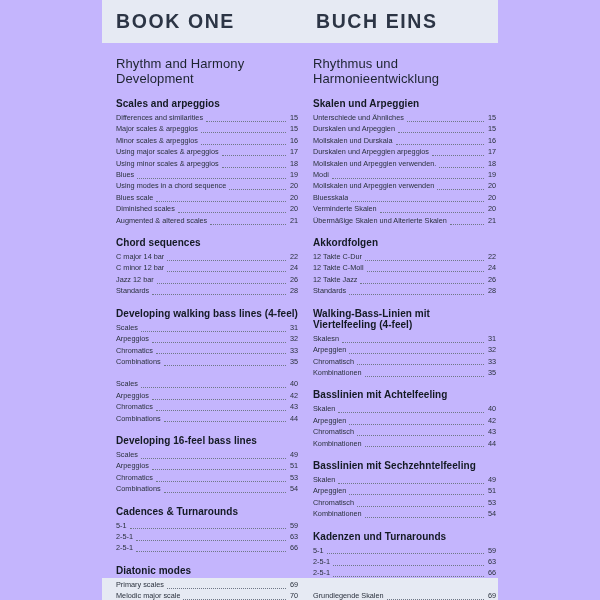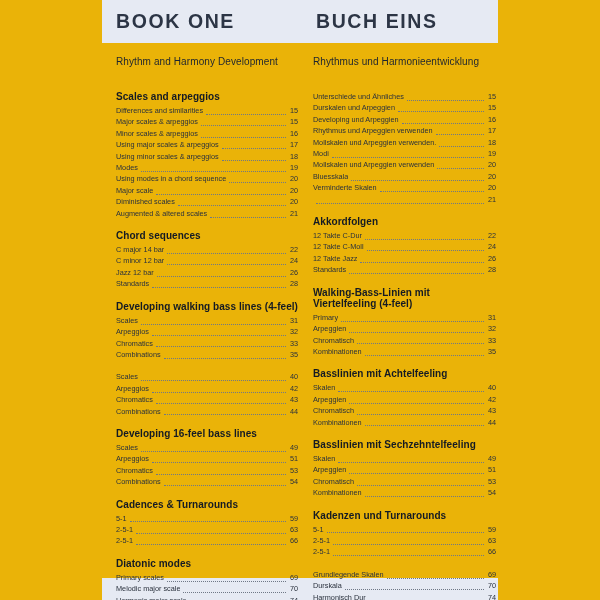--- a/index.html
+++ b/index.html
@@ -11,21 +11,21 @@
     height: 600px;
     background: #ffffff;
     font-family: "Liberation Sans", sans-serif;
     overflow: hidden;
     position: relative;
   }
 
   .page {
     position: absolute;
     inset: 0;
-    background: #eab308;
+    background: #c4b5fd;
   }
 
   
   .band {
     position: absolute;
     left: 102px;
     width: 396px;
     background: #e6eaf3;
   }
   .band-top {
@@ -61,24 +61,24 @@
     top: 56px;
     left: 116px;
     width: 380px;
     display: flex;
     gap: 15px;
   }
   .col { width: 182px; }
   .col.right { width: 183px; }
 
   .chapter-subtitle {
-    font-size: 10px;
+    font-size: 13px;
     color: #1d2430;
     font-weight: normal;
-    margin: 0 0 24px 0;
+    margin: 0 0 12px 0;
     letter-spacing: .1px;
   }
 
   .section { margin-bottom: 11px; }
 
   .section-heading {
     font-size: 10px;
     font-weight: bold;
     color: #141a24;
     margin: 0 0 3px 0;
@@ -145,31 +145,31 @@
               <span class="entry-label">Using major scales &amp; arpeggios</span>
               <span class="entry-dots"></span>
               <span class="entry-page">17</span>
             </div>
             <div class="entry">
               <span class="entry-label">Using minor scales &amp; arpeggios</span>
               <span class="entry-dots"></span>
               <span class="entry-page">18</span>
             </div>
             <div class="entry">
-              <span class="entry-label">Modes</span>
+              <span class="entry-label">Blues</span>
               <span class="entry-dots"></span>
               <span class="entry-page">19</span>
             </div>
             <div class="entry">
               <span class="entry-label">Using modes in a chord sequence</span>
               <span class="entry-dots"></span>
               <span class="entry-page">20</span>
             </div>
             <div class="entry">
-              <span class="entry-label">Major scale</span>
+              <span class="entry-label">Blues scale</span>
               <span class="entry-dots"></span>
               <span class="entry-page">20</span>
             </div>
             <div class="entry">
               <span class="entry-label">Diminished scales</span>
               <span class="entry-dots"></span>
               <span class="entry-page">20</span>
             </div>
             <div class="entry">
               <span class="entry-label">Augmented &amp; altered scales</span>
@@ -304,37 +304,38 @@
               <span class="entry-page">74</span>
             </div>
           </div>
         </div>
     </div>
 
     <div class="col right">
       <div class="chapter-subtitle">Rhythmus und Harmonieentwicklung</div>
       <div id="sections-right">
           <div class="section">
+            <div class="section-heading">Skalen und Arpeggien</div>
             <div class="entry">
               <span class="entry-label">Unterschiede und Ähnliches</span>
               <span class="entry-dots"></span>
               <span class="entry-page">15</span>
             </div>
             <div class="entry">
               <span class="entry-label">Durskalen und Arpeggien</span>
               <span class="entry-dots"></span>
               <span class="entry-page">15</span>
             </div>
             <div class="entry">
-              <span class="entry-label">Developing und Arpeggien</span>
+              <span class="entry-label">Mollskalen und Durskala</span>
               <span class="entry-dots"></span>
               <span class="entry-page">16</span>
             </div>
             <div class="entry">
-              <span class="entry-label">Rhythmus und Arpeggien verwenden</span>
+              <span class="entry-label">Durskalen und Arpeggien arpeggios</span>
               <span class="entry-dots"></span>
               <span class="entry-page">17</span>
             </div>
             <div class="entry">
               <span class="entry-label">Mollskalen und Arpeggien verwenden.</span>
               <span class="entry-dots"></span>
               <span class="entry-page">18</span>
             </div>
             <div class="entry">
               <span class="entry-label">Modi</span>
@@ -350,20 +351,21 @@
               <span class="entry-label">Bluesskala</span>
               <span class="entry-dots"></span>
               <span class="entry-page">20</span>
             </div>
             <div class="entry">
               <span class="entry-label">Verminderte Skalen</span>
               <span class="entry-dots"></span>
               <span class="entry-page">20</span>
             </div>
             <div class="entry">
+              <span class="entry-label">Übermäßige Skalen und Alterierte Skalen</span>
               <span class="entry-dots"></span>
               <span class="entry-page">21</span>
             </div>
           </div>
           <div class="section">
             <div class="section-heading">Akkordfolgen</div>
             <div class="entry">
               <span class="entry-label">12 Takte C-Dur</span>
               <span class="entry-dots"></span>
               <span class="entry-page">22</span>
@@ -380,21 +382,21 @@
             </div>
             <div class="entry">
               <span class="entry-label">Standards</span>
               <span class="entry-dots"></span>
               <span class="entry-page">28</span>
             </div>
           </div>
           <div class="section">
             <div class="section-heading">Walking-Bass-Linien mit Viertelfeeling (4-feel)</div>
             <div class="entry">
-              <span class="entry-label">Primary</span>
+              <span class="entry-label">Skalesn</span>
               <span class="entry-dots"></span>
               <span class="entry-page">31</span>
             </div>
             <div class="entry">
               <span class="entry-label">Arpeggien</span>
               <span class="entry-dots"></span>
               <span class="entry-page">32</span>
             </div>
             <div class="entry">
               <span class="entry-label">Chromatisch</span>

